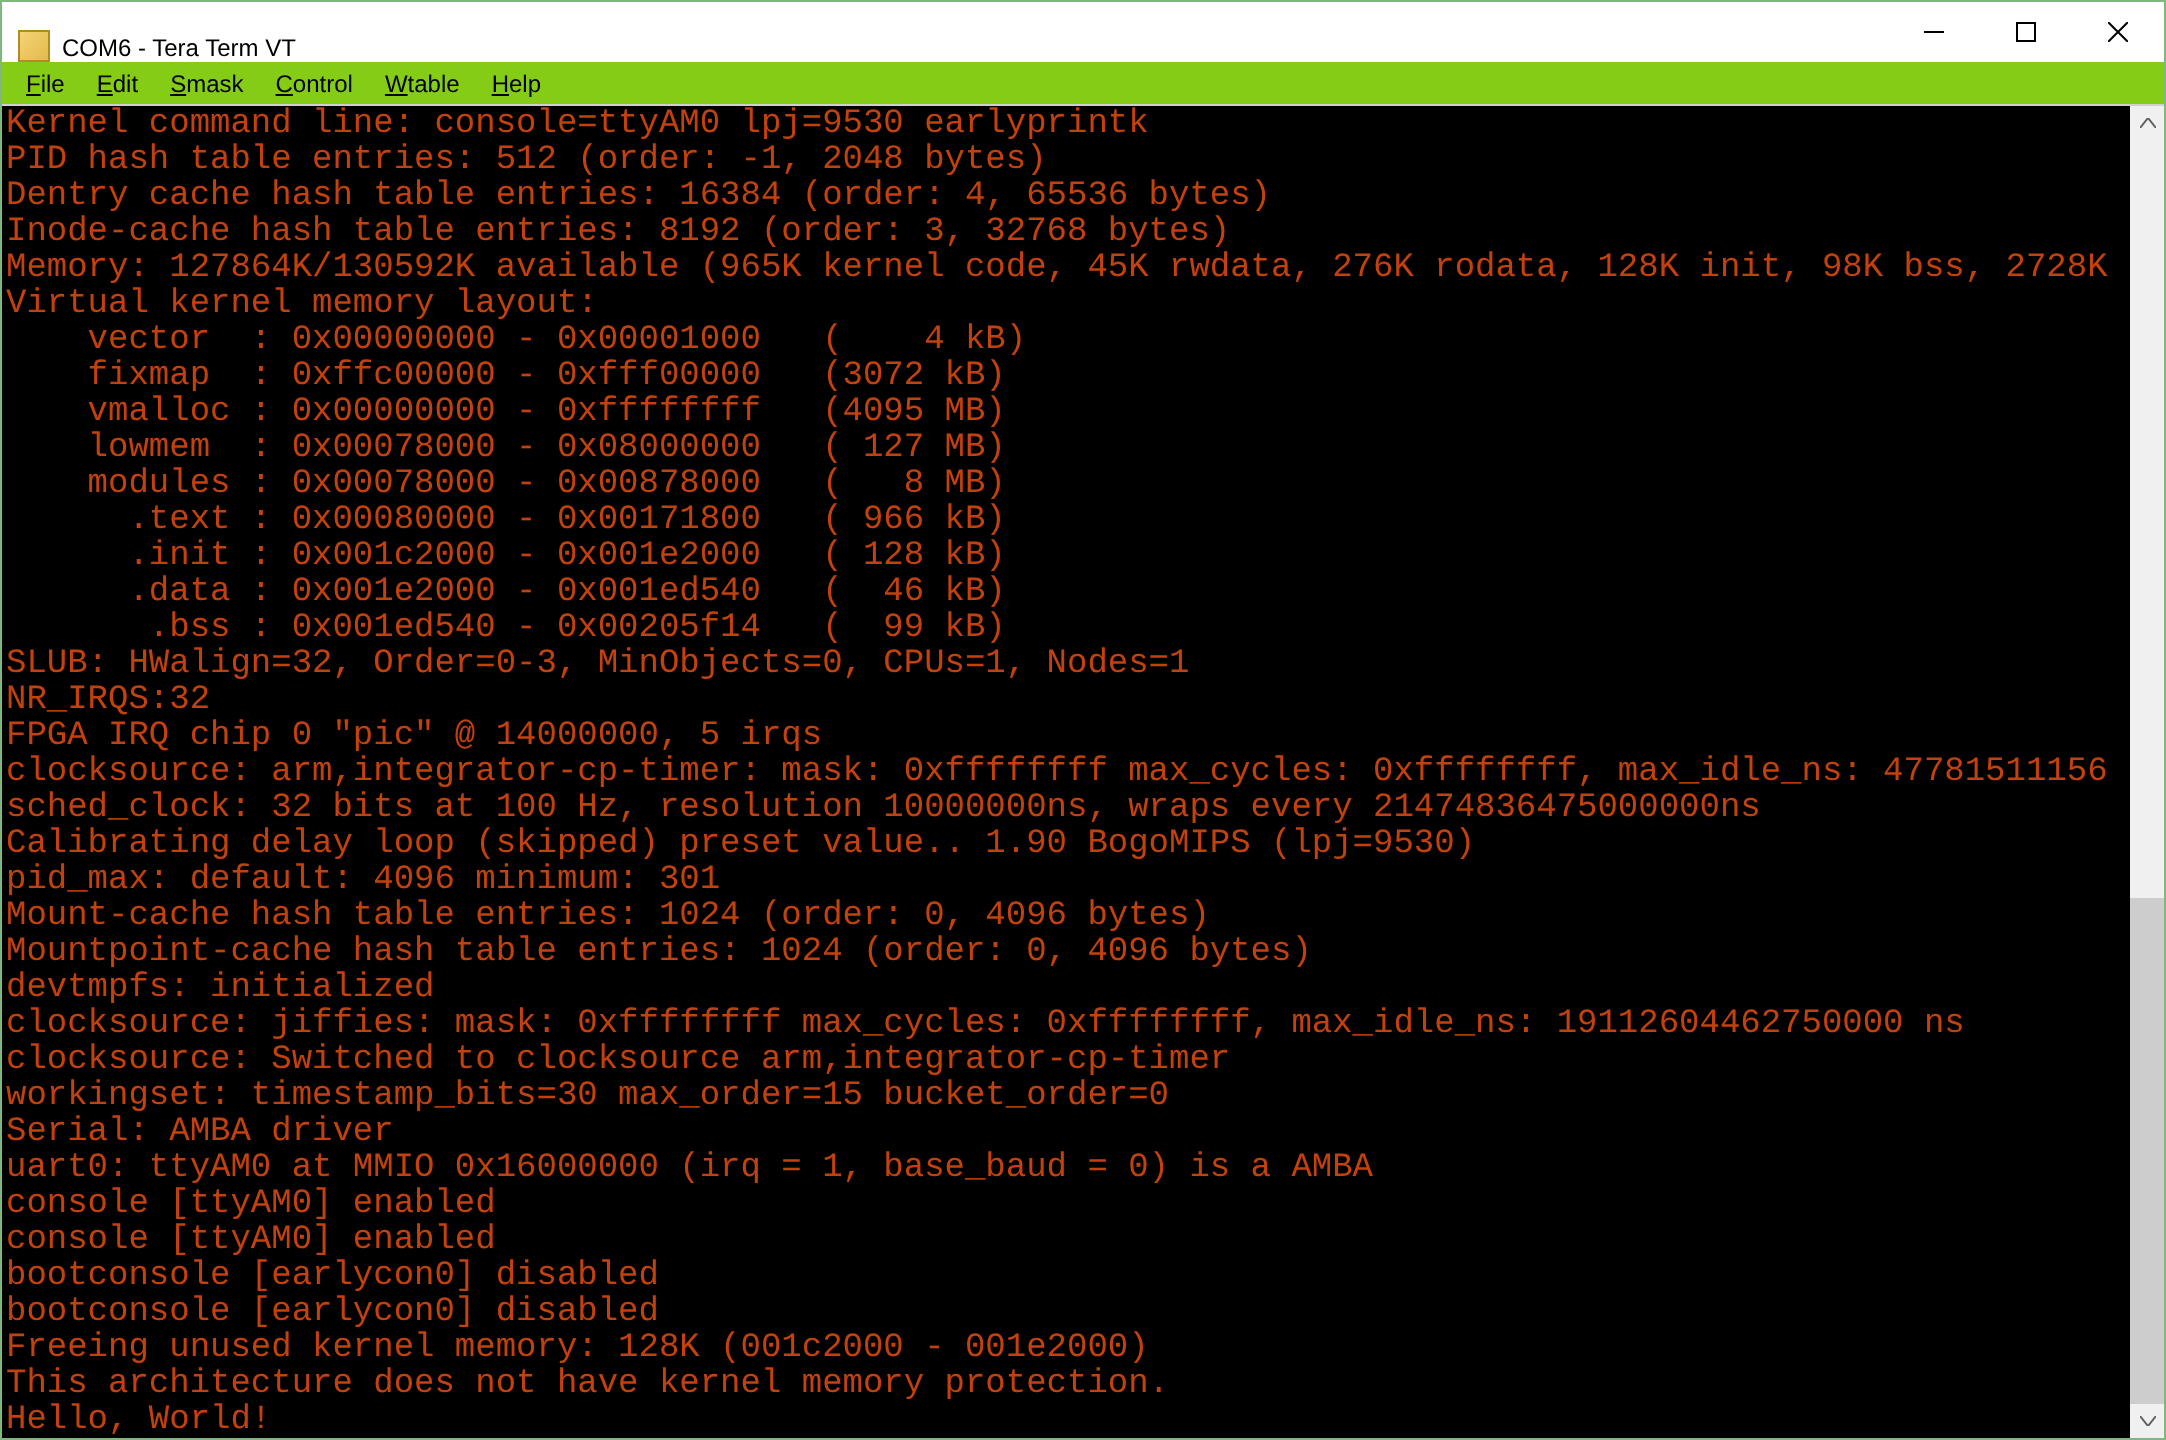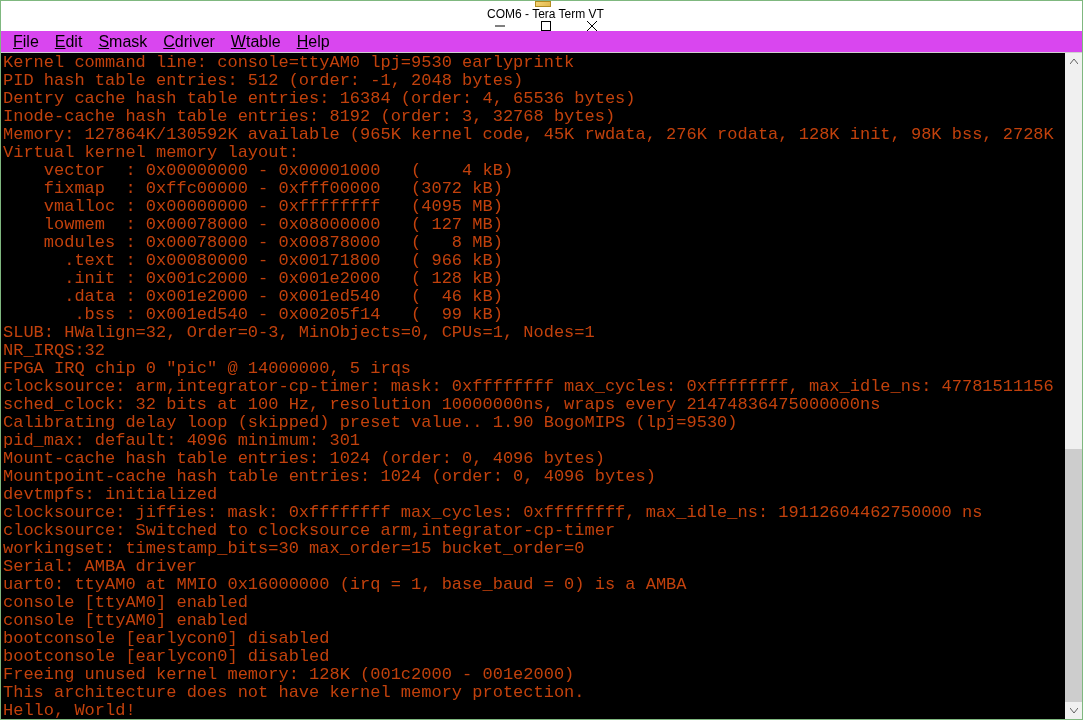--- a/index.html
+++ b/index.html
@@ -7,26 +7,25 @@
       font-family: "Segoe UI", Tahoma, sans-serif;
       background: #fff;
       width: 1083px;
       height: 720px;
       overflow: hidden;
       border: 1px solid #7fb87f;
     }
     .titlebar {
       height: 30px;
       display: flex;
-      align-items: center;
+      align-items: flex-end;
       padding: 0 0 0 8px;
       background: #fff;
       color: #000;
       font-size: 12px;
-      flex-direction: column;
     }
     .titlebar-icon {
       width: 16px;
       height: 16px;
       margin-right: 6px;
       background: linear-gradient(135deg,#f5d476 0%,#e2b94c 100%);
       border: 1px solid #b28c20;
       display: inline-block;
     }
     .titlebar-title { flex: 0 0 auto; }
@@ -40,22 +39,22 @@
       justify-content: center;
       font-family: "Segoe UI Symbol", sans-serif;
       font-size: 10px;
       color: #000;
     }
     .menubar {
       height: 22px;
       display: flex;
       align-items: center;
       padding: 0 4px;
-      background: #d946ef;
-      font-size: 16px;
+      background: #84cc16;
+      font-size: 12px;
       border-bottom: 1px solid #d0d0d0;
     }
     .menu-item {
       padding: 2px 8px;
     }
     .menu-item .ul { text-decoration: underline; }
     .terminal-wrap {
       position: relative;
       height: calc(100% - 52px);
       background: #000;
@@ -116,21 +115,21 @@
           <line x1="10" y1="0" x2="0" y2="10" stroke="#000" stroke-width="1"></line>
         </svg>
     </div>
   </div>
 </div>
 
 <div class="menubar">
   <div class="menu-item"><span class="ul">F</span><span>ile</span></div>
   <div class="menu-item"><span class="ul">E</span><span>dit</span></div>
   <div class="menu-item"><span class="ul">S</span><span>mask</span></div>
-  <div class="menu-item"><span class="ul">C</span><span>driver</span></div>
+  <div class="menu-item"><span class="ul">C</span><span>ontrol</span></div>
   <div class="menu-item"><span class="ul">W</span><span>table</span></div>
   <div class="menu-item"><span class="ul">H</span><span>elp</span></div>
 </div>
 
 <div class="terminal-wrap">
   <div class="terminal" id="terminal">Kernel command line: console=ttyAM0 lpj=9530 earlyprintk
 PID hash table entries: 512 (order: -1, 2048 bytes)
 Dentry cache hash table entries: 16384 (order: 4, 65536 bytes)
 Inode-cache hash table entries: 8192 (order: 3, 32768 bytes)
 Memory: 127864K/130592K available (965K kernel code, 45K rwdata, 276K rodata, 128K init, 98K bss, 2728K reserved, 0K cma-reserved)

